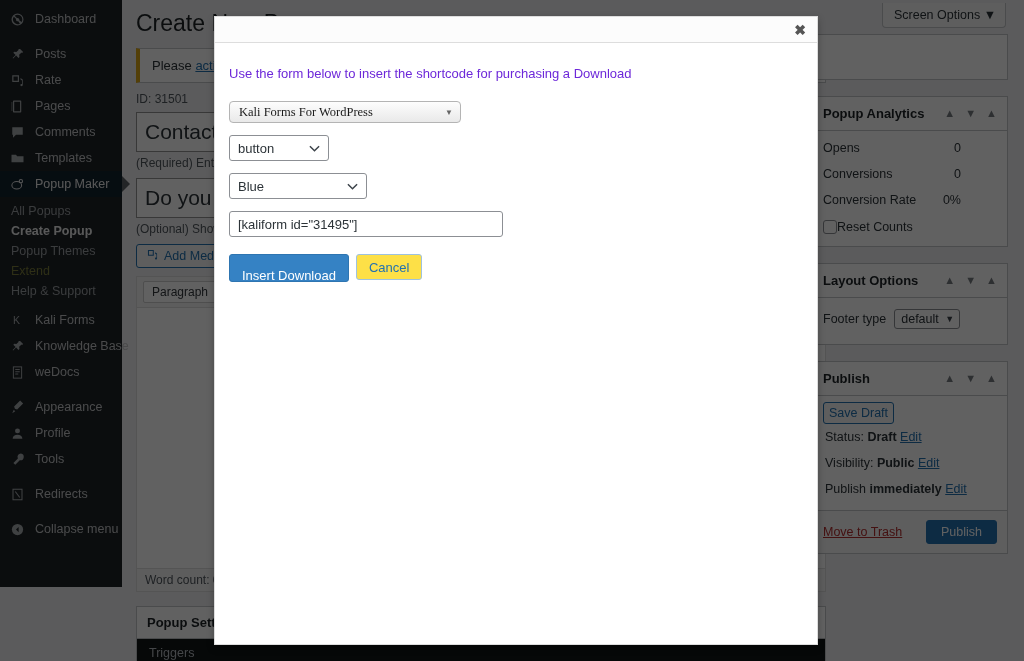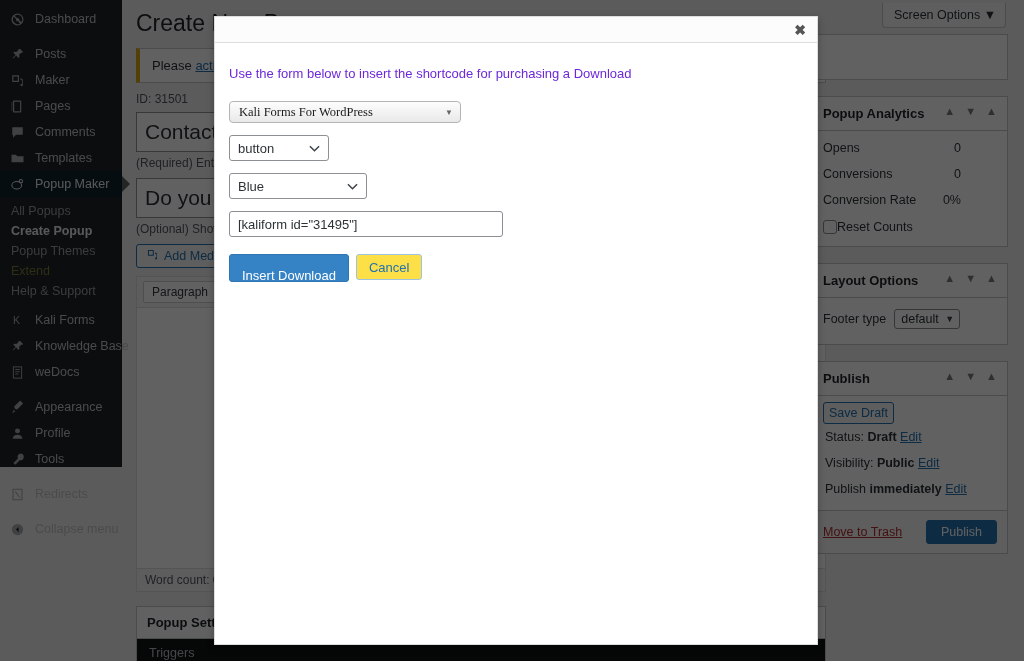--- a/index.html
+++ b/index.html
@@ -12,21 +12,21 @@
     background: #f0f0f1;
   }
 
   #root { position: relative; width: 1024px; height: 661px; }
 
   
   .wp-bg { position: absolute; inset: 0; background: #f0f0f1; }
 
   
   .adminmenu {
-    position: absolute; left: 0; top: 0; width: 122px; height: 467px;
+    position: absolute; left: 0; top: 0; width: 122px; height: 587px;
     background: #1d2327; color: #c3c4c7;
   }
   .menu-item {
     display: flex; align-items: center; gap: 9px;
     height: 26px; padding: 0 8px 0 9px;
     font-size: 12.5px; color: #c2c3c5; white-space: nowrap;
     line-height: 1;
   }
   .menu-item .mi-ico {
     width: 17px; height: 17px; display: inline-flex;
@@ -118,21 +118,21 @@
     background: #101517; color: #b4b9be; padding: 7px 12px;
     font-size: 12.5px;
   }
 
   
   .meta-col {
     position: absolute; right: 16px; top: 34px; width: 196px;
   }
   .mbox { background: #fff; border: 1px solid #c3c4c7; margin-bottom: 16px; }
   .mbox-hd {
-    display: flex; justify-content: flex-end;
+    display: flex; align-items: center; justify-content: flex-end;
     gap: 10px; padding: 9px 10px; border-bottom: 1px solid #c3c4c7;
   }
   .mbox-hd .h-title {
     font-size: 13px; font-weight: bold; color: #1d2327;
     margin-right: auto;
   }
   .chev { color: #787c82; font-size: 11px; line-height: 1; }
   .mbox-body { padding: 4px 10px 8px 10px; }
   .stat-row {
     display: flex; justify-content: space-between; align-items: center;
@@ -288,21 +288,21 @@
         </span>
         <span>Posts</span>
       </div>
 
       <div class="menu-item">
         <span class="mi-ico">
           <svg width="15" height="15" viewBox="0 0 20 20" fill="currentColor">
               <path d="M3 3h9v9H3V3zm1.6 1.6v5.8h5.8V4.6H4.6zM14 6.5l3 2v7.5c0 .8-.7 1.5-1.6 1.5s-1.6-.7-1.6-1.5.7-1.5 1.6-1.5c.2 0 .4 0 .6.1V10l-2-1.3V6.5z"></path>
             </svg>
         </span>
-        <span>Maker</span>
+        <span>Rate</span>
       </div>
 
       <div class="menu-item">
         <span class="mi-ico">
           <svg width="15" height="15" viewBox="0 0 20 20" fill="currentColor">
               <path d="M5 2h9a1 1 0 011 1v14a1 1 0 01-1 1H5a1 1 0 01-1-1V3a1 1 0 011-1zm.6 1.6v12.8h7.8V3.6H5.6zM3 4v12h-.8V4H3z"></path>
             </svg>
         </span>
         <span>Pages</span>
       </div>

